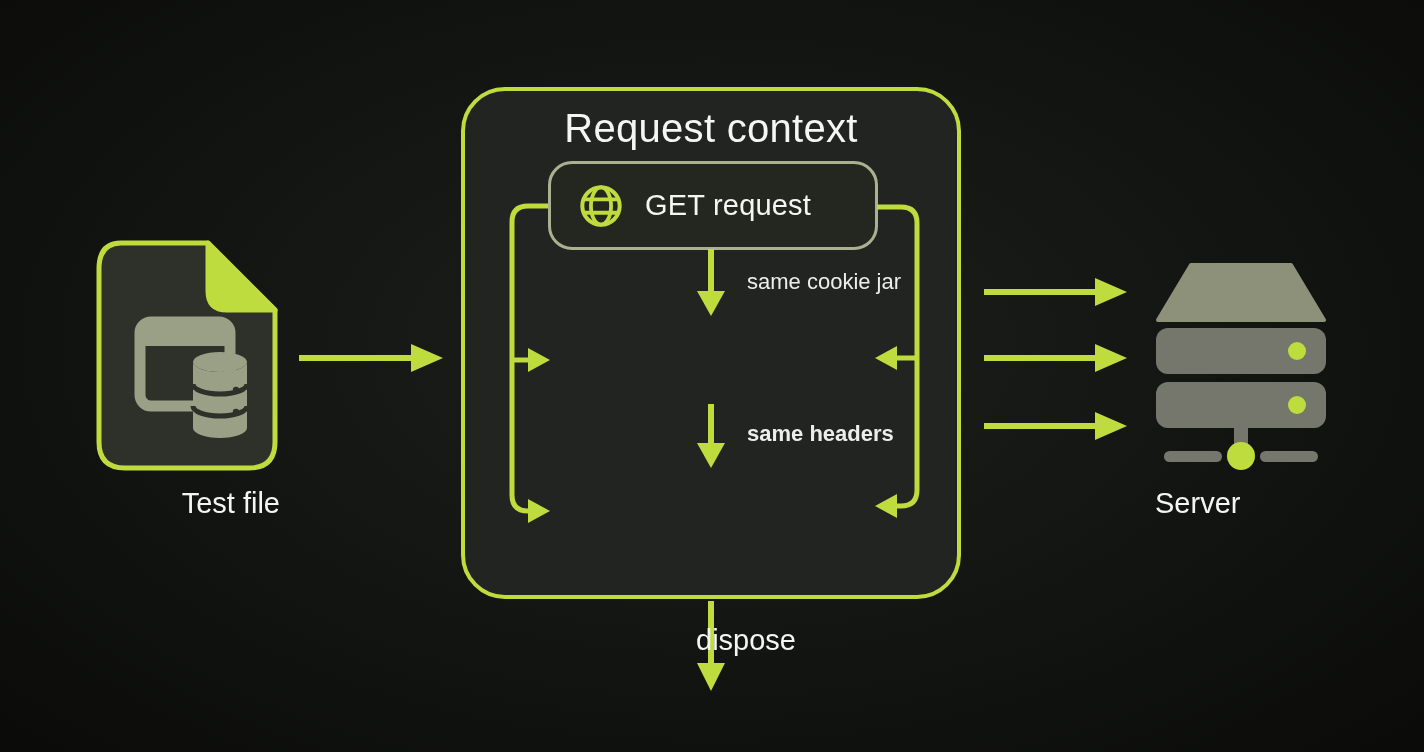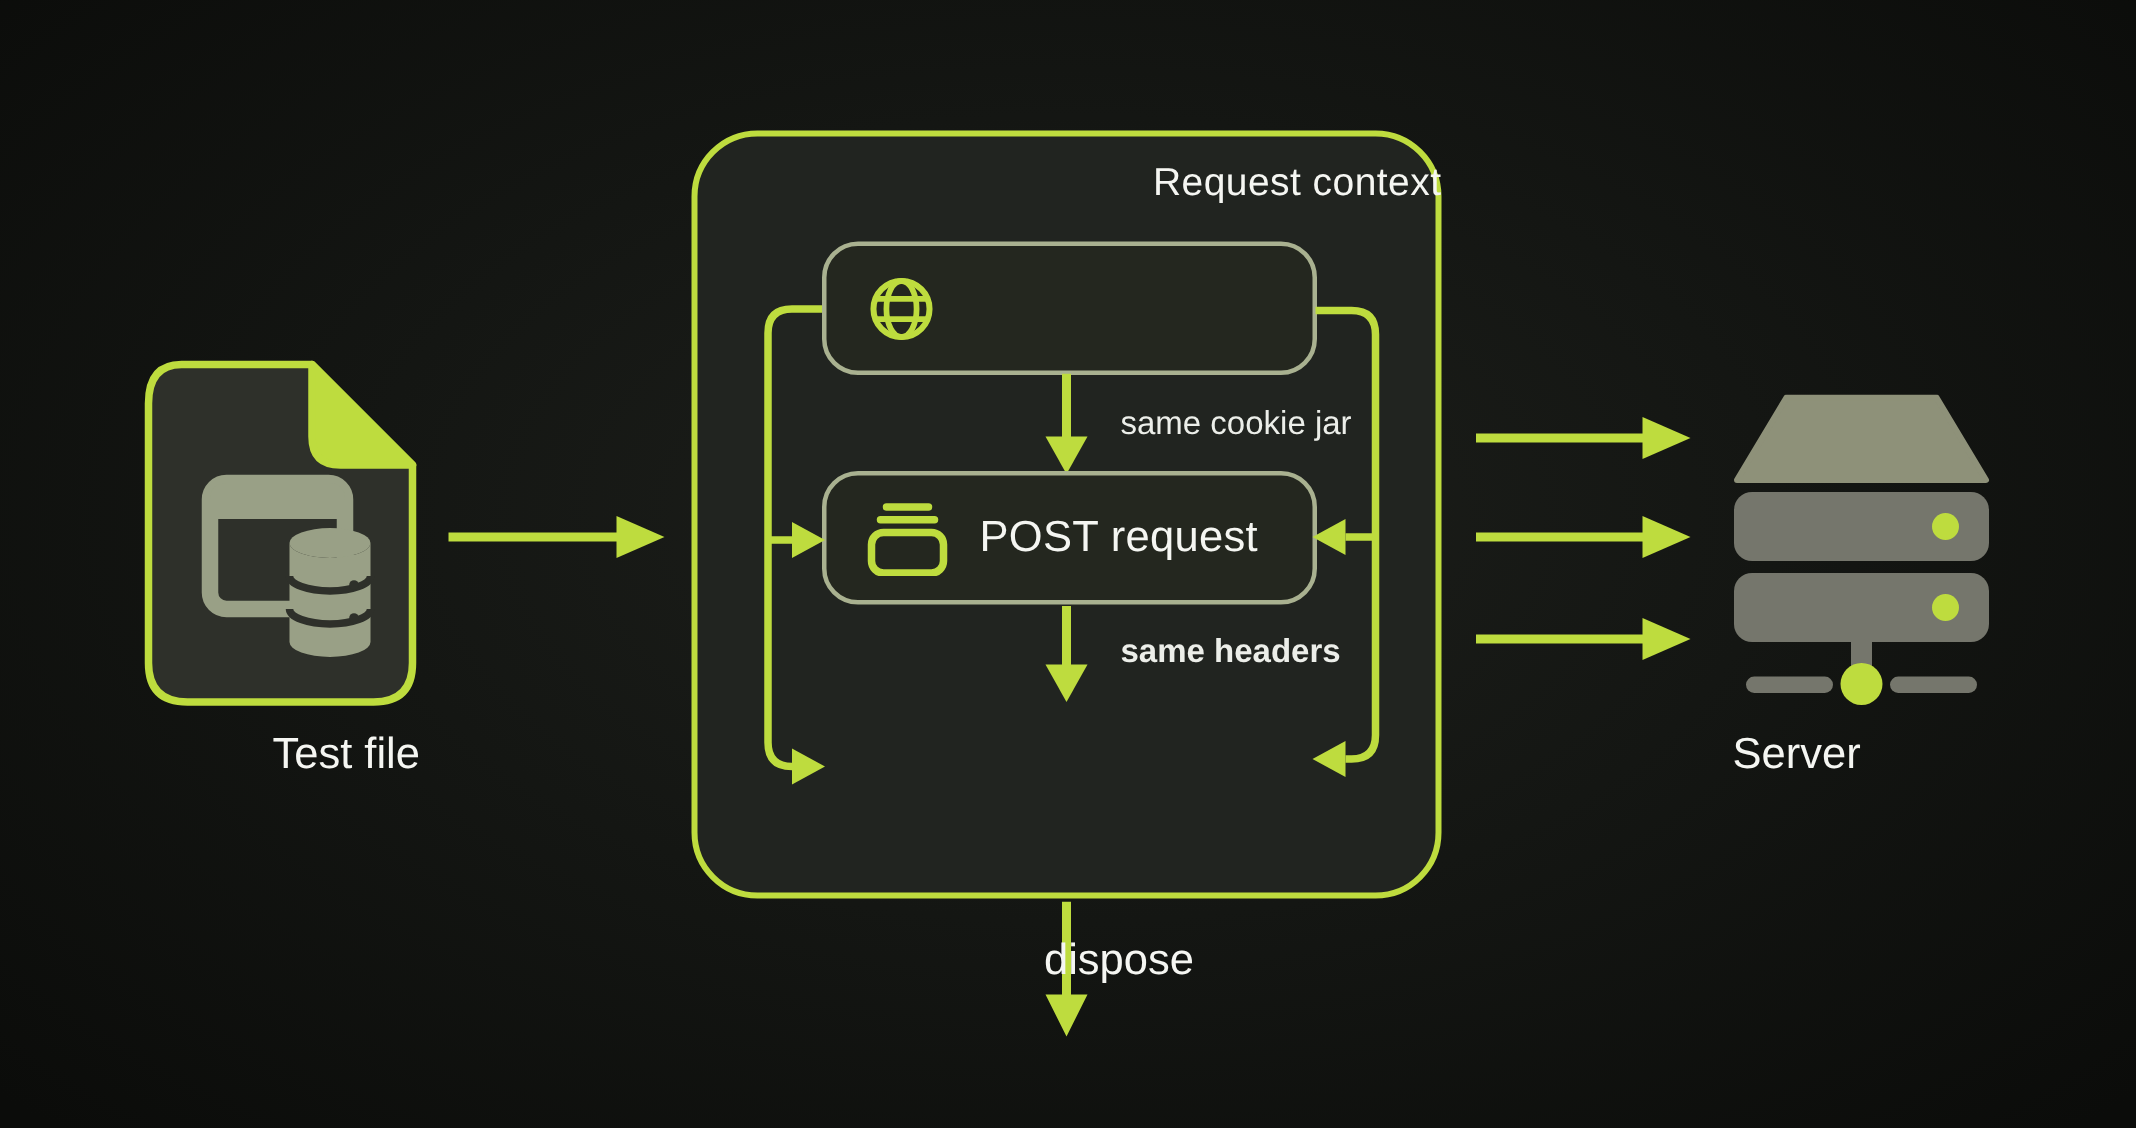--- a/index.html
+++ b/index.html
@@ -9,22 +9,22 @@
     font-family:"Liberation Sans", sans-serif;
     -webkit-font-smoothing:antialiased;
   }
   .abs { position:absolute; }
   
   .ctx-box {
     left:461px; top:87px; width:500px; height:512px; box-sizing:border-box;
     border:4px solid #bedc3e; border-radius:44px; background:#212420;
   }
   .ctx-title {
-    left:461px; top:106px; width:500px; text-align:right;
-    font-size:26px; font-weight:500; color:#f5f6f2; letter-spacing:.3px;
+    left:461px; top:106px; width:500px; text-align:center;
+    font-size:40px; font-weight:500; color:#f5f6f2; letter-spacing:.3px;
   }
   
   .node {
     left:548px; width:330px; height:89px; box-sizing:border-box;
     border:3px solid #a9b190; border-radius:24px; background:#24271f;
     display:flex; align-items:center; padding-left:27px; gap:21px;
   }
   .node-get    { top:161px; }
   .node-post   { top:314px; }
   .node-delete { top:467px; }
@@ -70,36 +70,29 @@
   <div class="abs ctx-box"></div>
   <div class="abs ctx-title">Request context</div>
 
   <div class="abs node node-get">
     <svg width="46" height="46" viewBox="0 0 48 48">
       <circle cx="24" cy="24" r="19.5" fill="none" stroke="#bedc3e" stroke-width="4.2"></circle>
       <ellipse cx="24" cy="24" rx="10.5" ry="19.5" fill="none" stroke="#bedc3e" stroke-width="4"></ellipse>
       <line x1="6" y1="17" x2="42" y2="17" stroke="#bedc3e" stroke-width="4"></line>
       <line x1="6" y1="31" x2="42" y2="31" stroke="#bedc3e" stroke-width="4"></line>
     </svg>
+    <span class="node-label">GET request</span>
   </div>
 
   <svg class="abs" style="left:693px; top:249px;" width="36" height="68" viewBox="0 0 36 68">
     <line x1="18" y1="0" x2="18" y2="46" stroke="#bedc3e" stroke-width="6"></line>
     <polygon points="4,42 32,42 18,67" fill="#bedc3e"></polygon>
   </svg>
   <div class="abs small-label lbl-cookie">same cookie jar</div>
 
-  <div class="abs node node-post">
-    <svg width="54" height="50" viewBox="0 0 54 50">
-      <rect x="3" y="21" width="48" height="27" rx="8" fill="none" stroke="#bedc3e" stroke-width="5"></rect>
-      <line x1="9" y1="12.5" x2="45" y2="12.5" stroke="#bedc3e" stroke-width="5" stroke-linecap="round"></line>
-      <line x1="13" y1="4" x2="41" y2="4" stroke="#bedc3e" stroke-width="5" stroke-linecap="round"></line>
-    </svg>
-    <span class="node-label">POST request</span>
-  </div>
 
   <svg class="abs" style="left:693px; top:404px;" width="36" height="65" viewBox="0 0 36 65">
     <line x1="18" y1="0" x2="18" y2="43" stroke="#bedc3e" stroke-width="6"></line>
     <polygon points="4,39 32,39 18,64" fill="#bedc3e"></polygon>
   </svg>
   <div class="abs small-label lbl-headers">same headers</div>
 
 
   <svg class="abs" style="left:500px; top:193px;" width="52" height="334" viewBox="0 0 52 334">
     <path d="M48 13 H28 Q12 13 12 29 V302 Q12 318 28 318 H30" fill="none" stroke="#bedc3e" stroke-width="5"></path>

